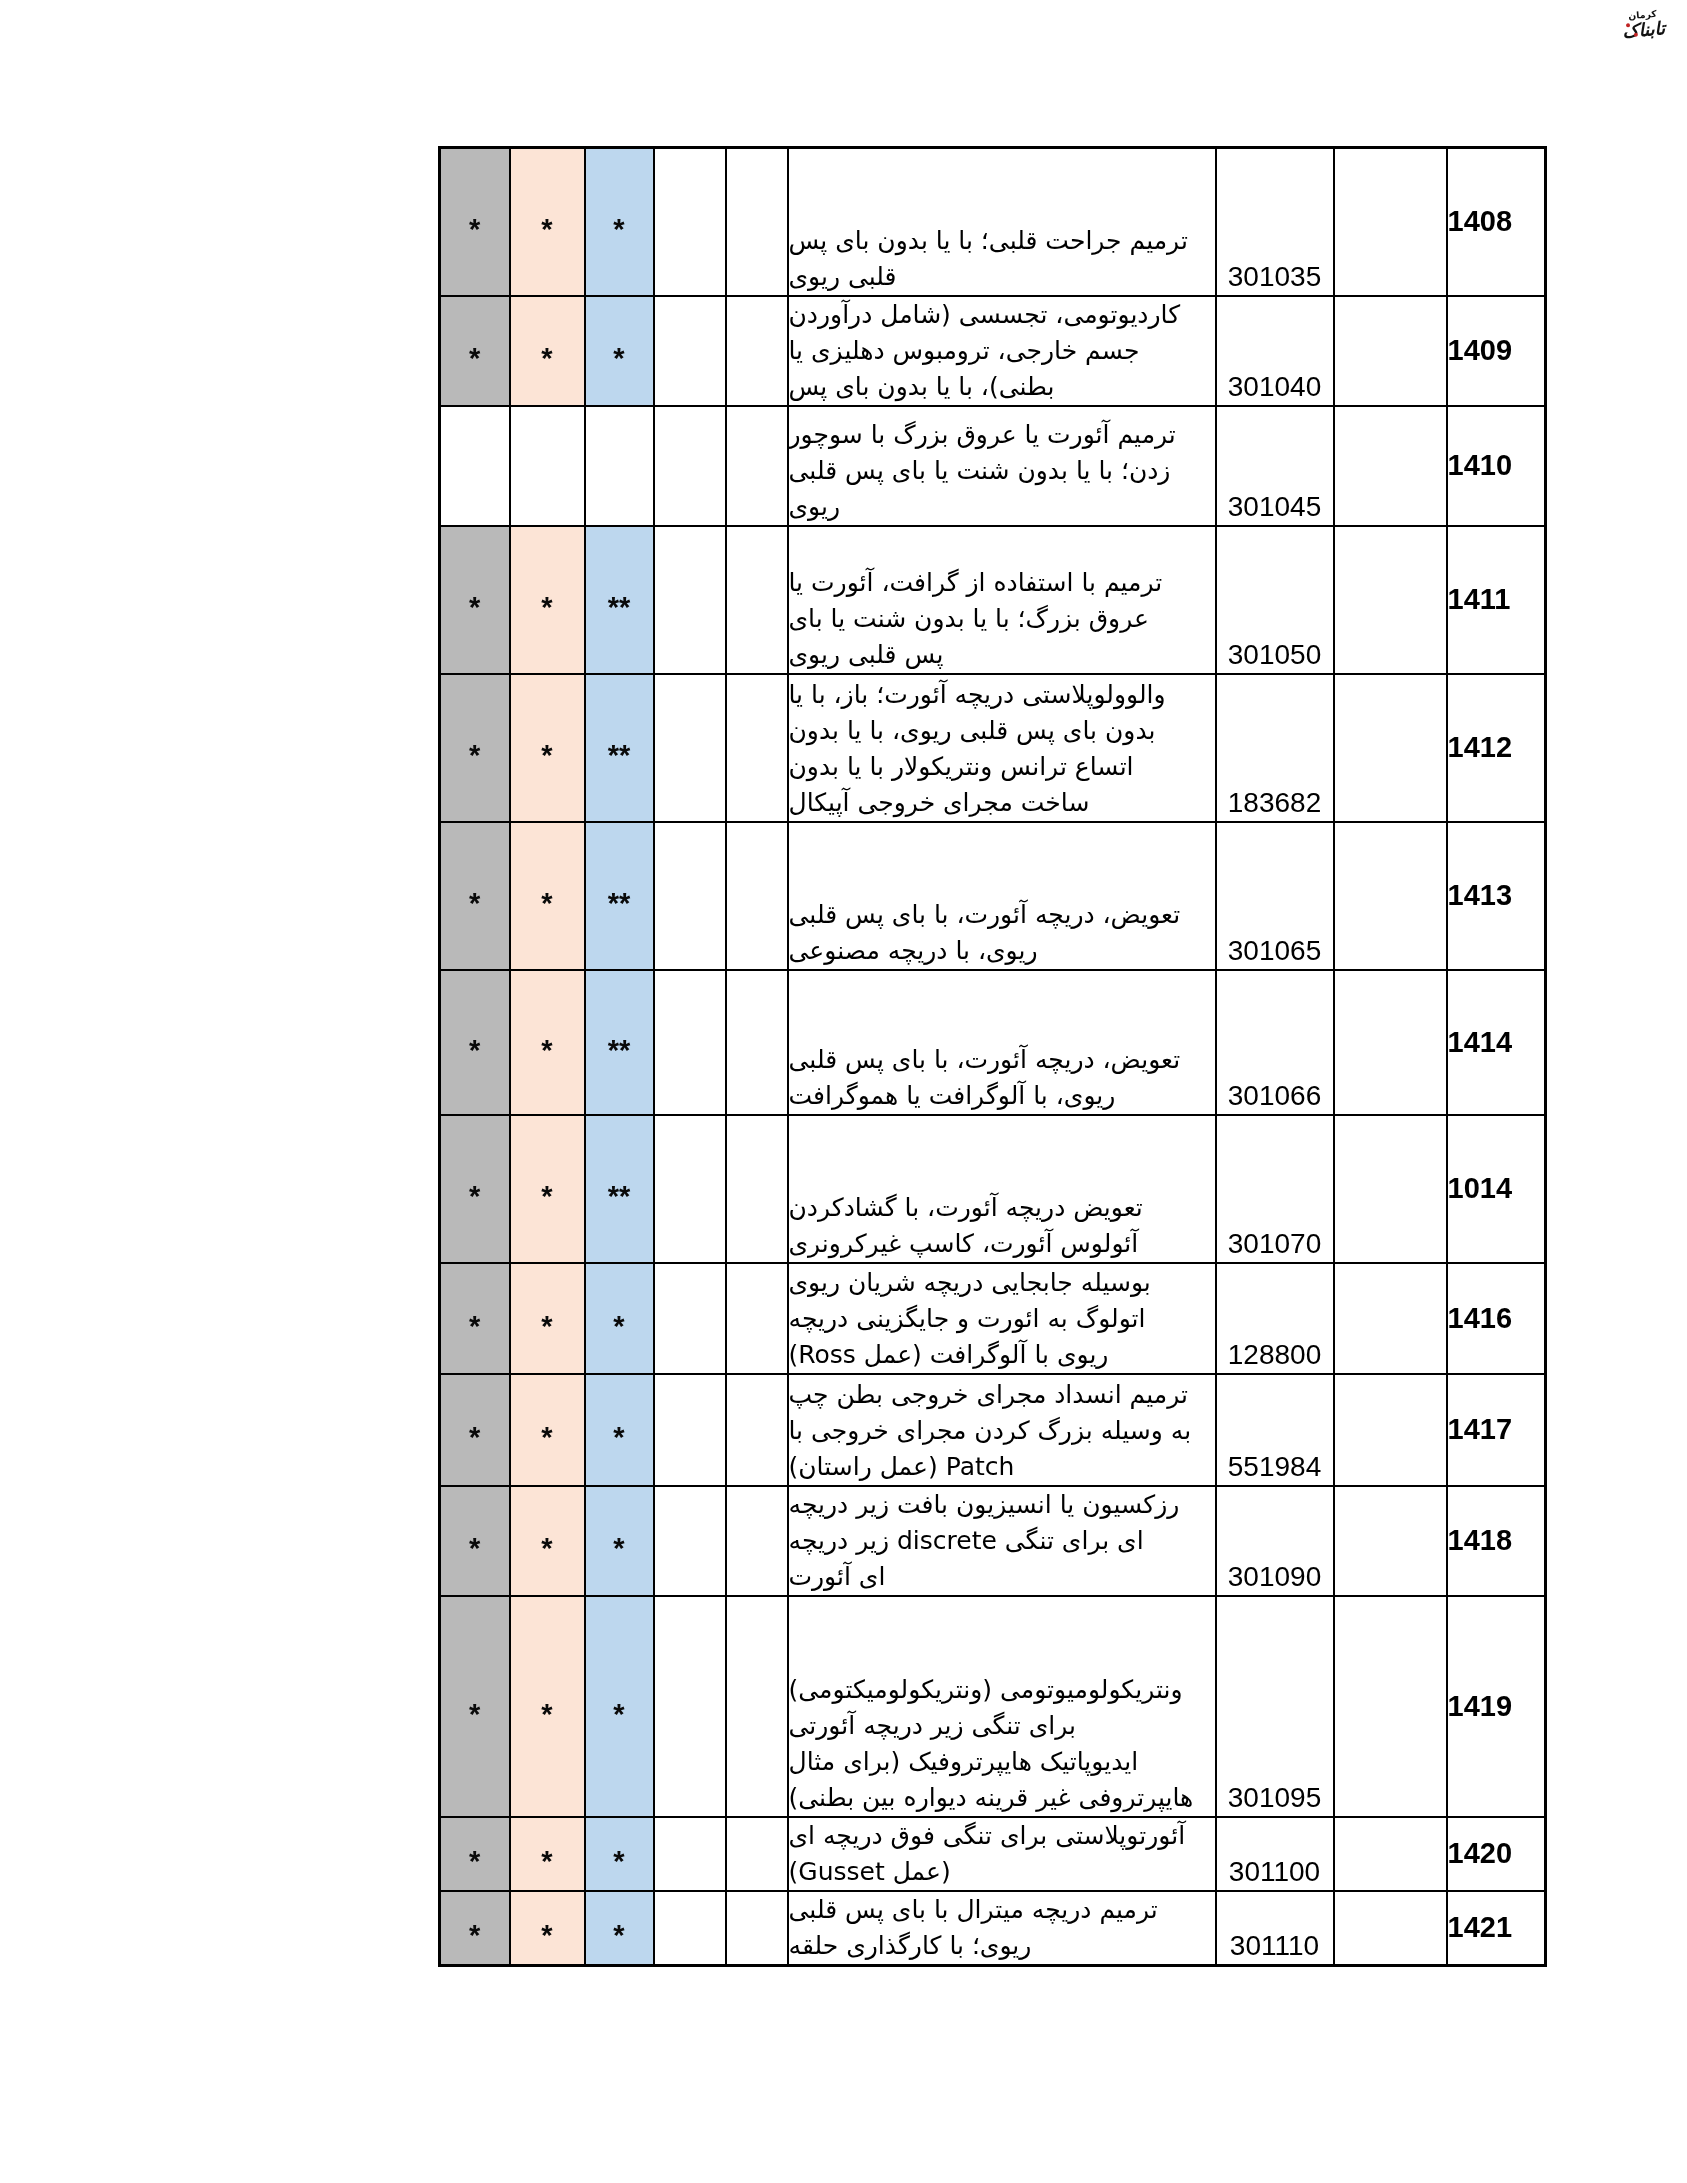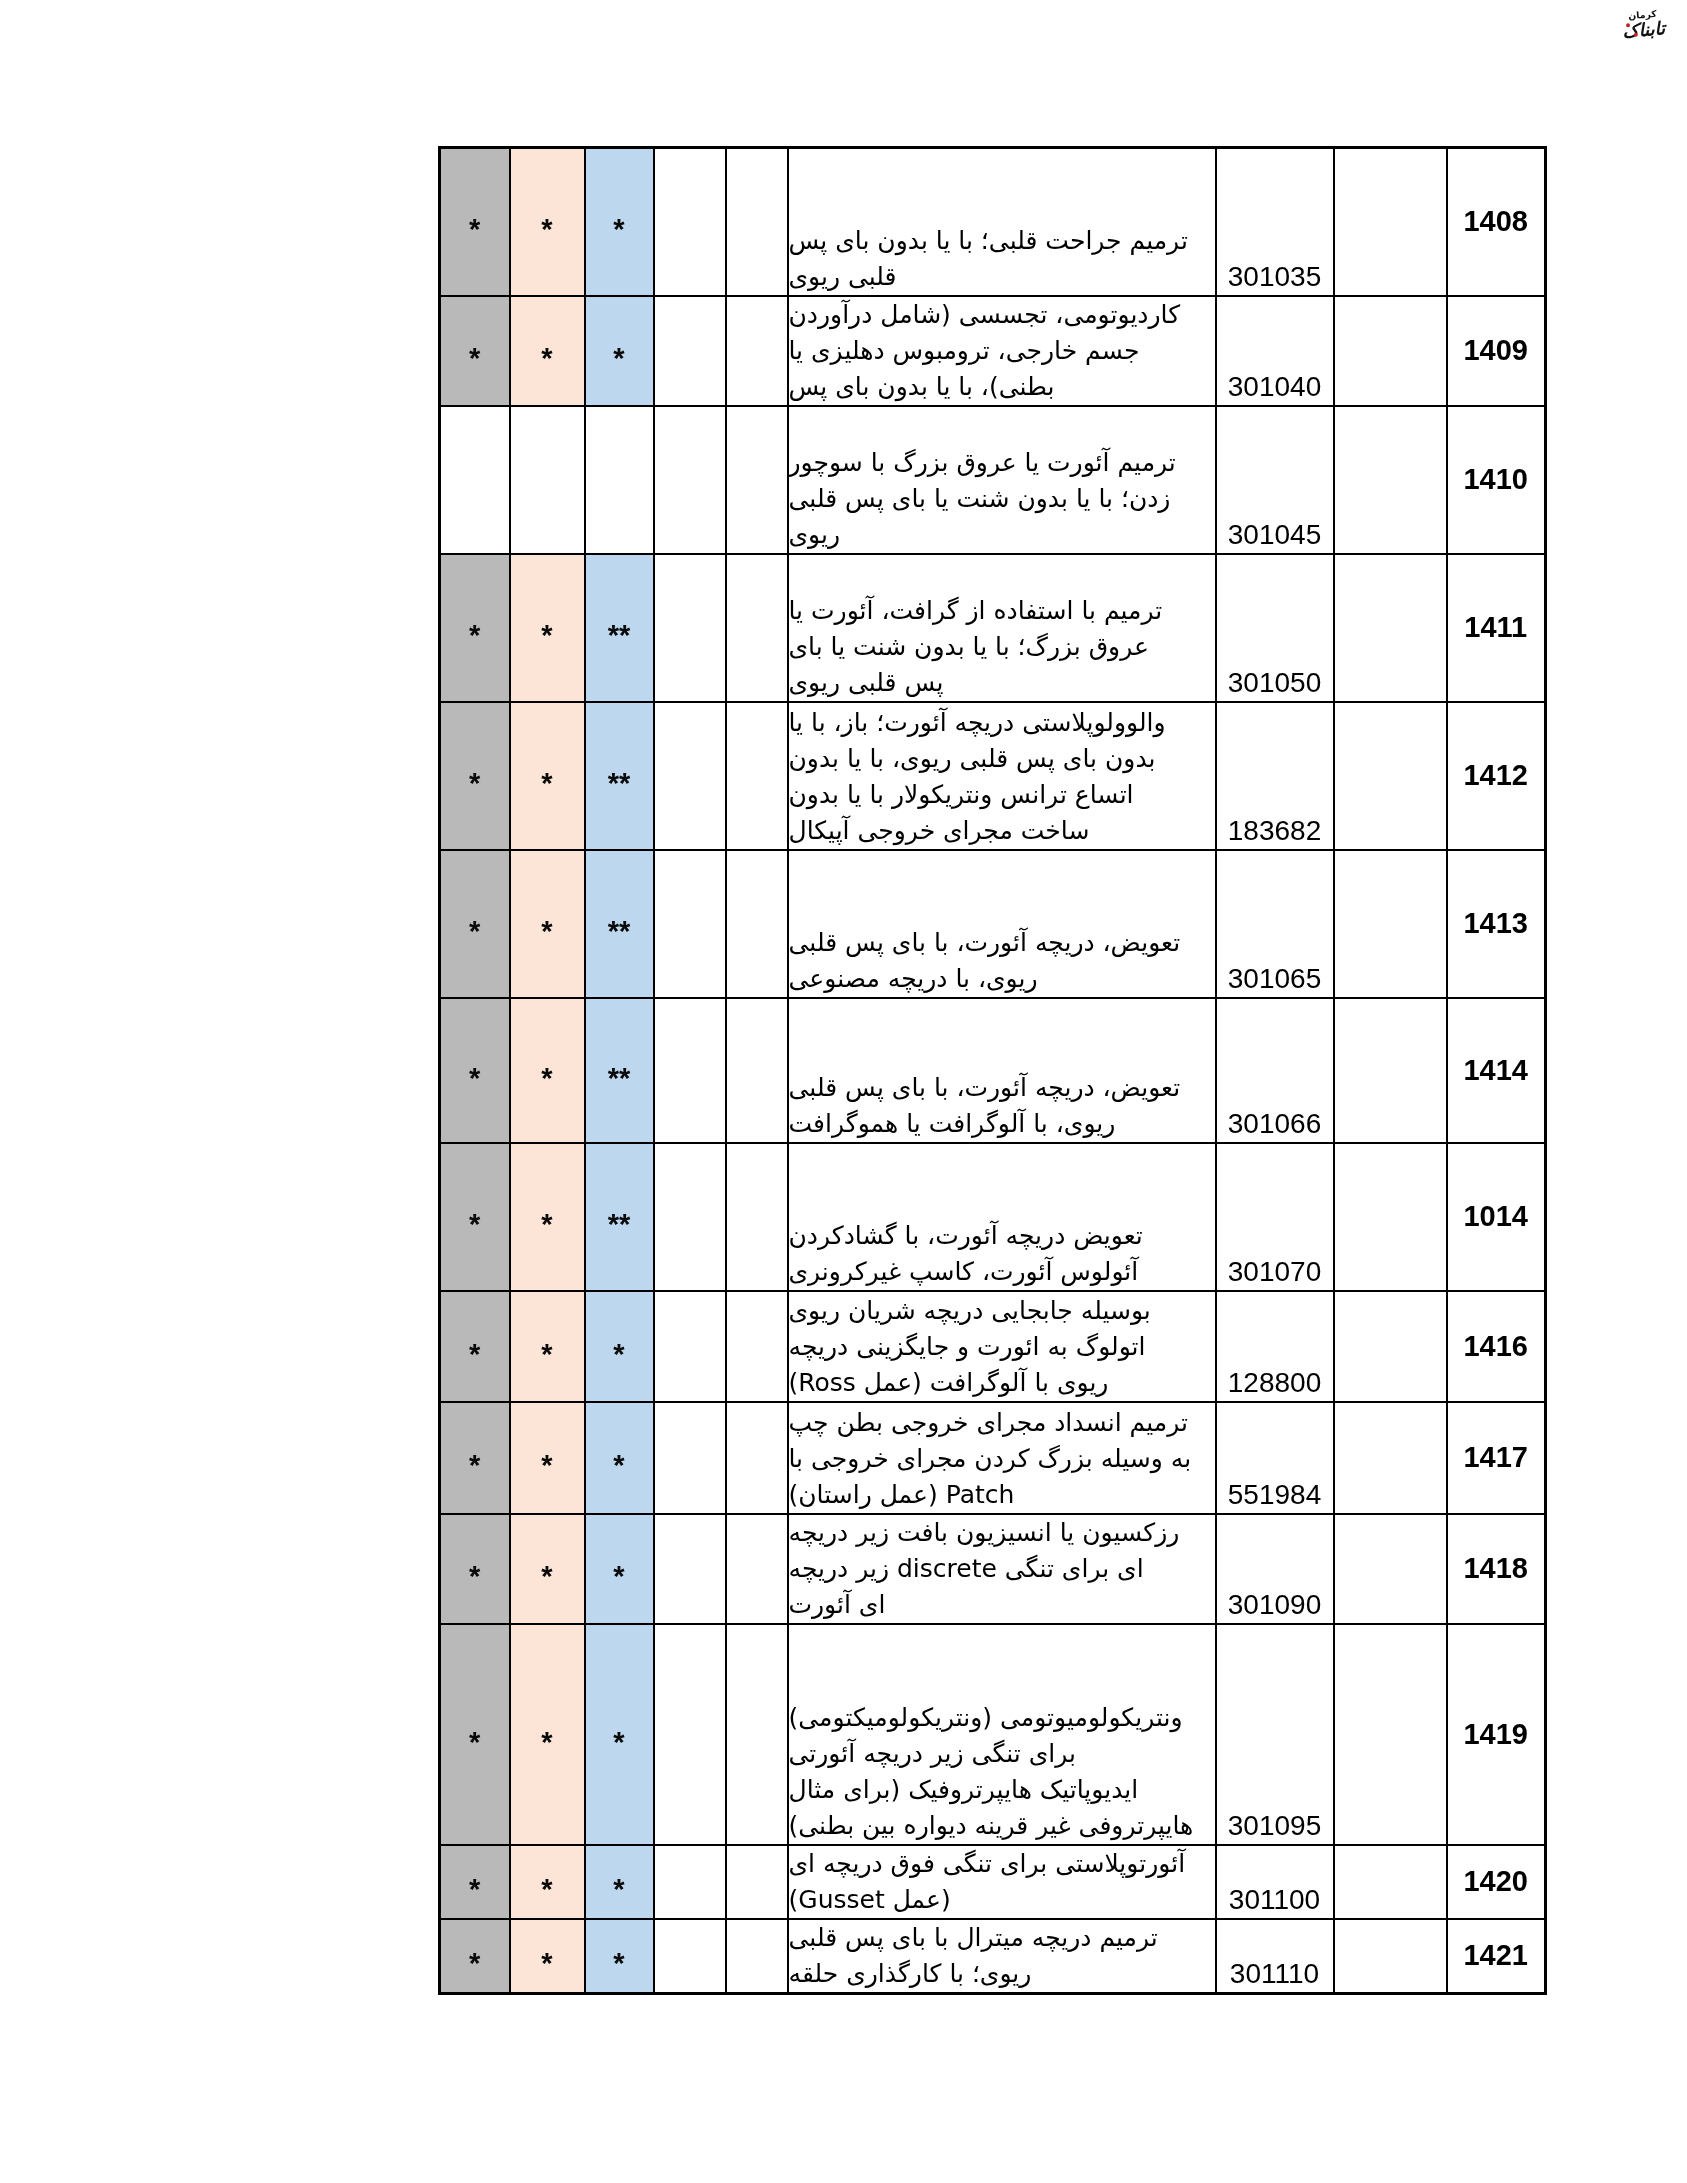--- a/index.html
+++ b/index.html
@@ -31,21 +31,21 @@
   .bg-gray {background:var(--flag-gray)}
   .bg-peach{background:var(--flag-peach)}
   .bg-blue {background:var(--flag-blue)}
 
   .desc-cell{direction:rtl;text-align:left;vertical-align:bottom;white-space:pre-line;
              font:400 25px/36px "DejaVu Sans",sans-serif;color:#000;
              padding:2.6px 4px 2.6px 2.6px}
   .code-cell{text-align:center;vertical-align:bottom;
              font:400 28px/36px "Liberation Sans",sans-serif;color:#000;
              padding:0 8px 2.6px 0}
-  .num-cell{text-align:center;vertical-align:middle;
+  .num-cell{vertical-align:middle;
             font:700 29px "Liberation Sans",sans-serif;color:#000}
 </style>
 </head>
 <body>
 
 <div class="page">
 
   <div class="logo">
     <span class="logo-dot d1"></span>
     <span class="logo-dot d2"></span>
@@ -84,21 +84,21 @@
           <td class="star-cell bg-blue"><span class="star-glyph">*</span></td>
           <td></td>
           <td></td>
           <td class="desc-cell">کاردیوتومی، تجسسی (شامل درآوردن
 جسم خارجی، ترومبوس دهلیزی یا
 بطنی)، با یا بدون بای پس</td>
           <td class="code-cell">301040</td>
           <td></td>
           <td class="num-cell">1409</td>
         </tr>
-        <tr style="height: 148px;">
+        <tr style="height: 120px;">
           <td class="star-cell"><span class="star-glyph"></span></td>
           <td class="star-cell"><span class="star-glyph"></span></td>
           <td class="star-cell"><span class="star-glyph"></span></td>
           <td></td>
           <td></td>
           <td class="desc-cell">ترمیم آئورت یا عروق بزرگ با سوچور
 زدن؛ با یا بدون شنت یا بای پس قلبی
 ریوی</td>
           <td class="code-cell">301045</td>
           <td></td>

